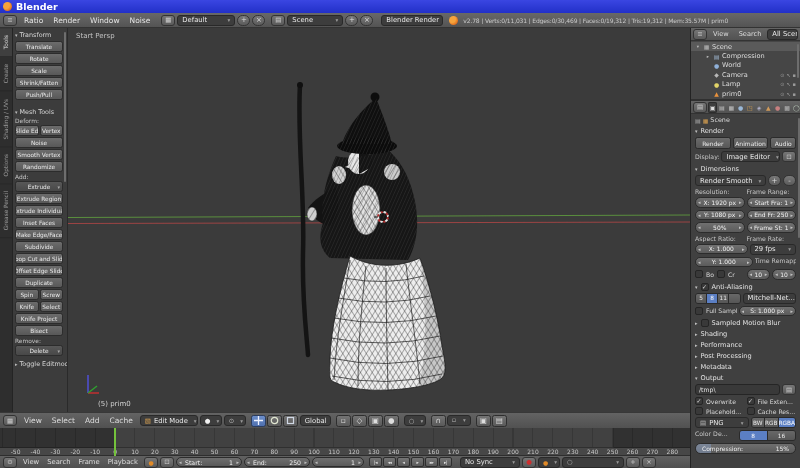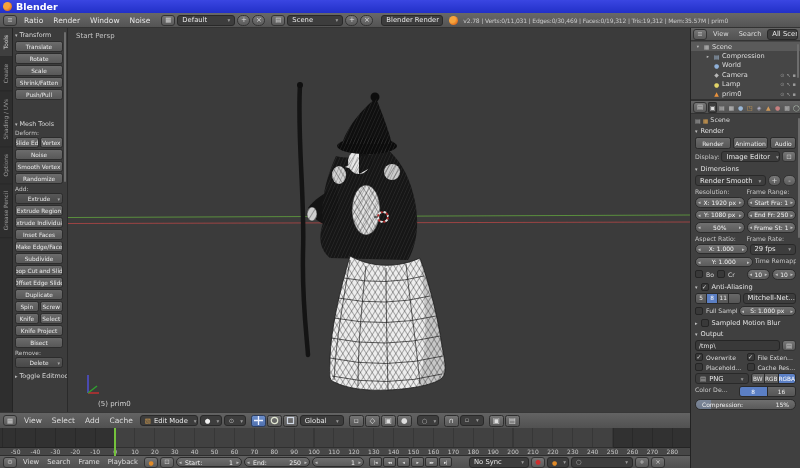--- a/index.html
+++ b/index.html
@@ -164,21 +164,21 @@
   <div class="phead">
       <span>Transform</span>
     </div>
   <div>
       <span class="tbtn">Translate</span>
       <span class="tbtn">Rotate</span>
       <span class="tbtn">Scale</span>
       <span class="tbtn">Shrink/Fatten</span>
       <span class="tbtn">Push/Pull</span>
     </div>
-  <div class="phead" style="margin-top:20px">
+  <div class="phead" style="margin-top:8px">
       <span>Mesh Tools</span>
     </div>
   <div class="tlabel">Deform:</div>
   <div class="trow">
     <span class="tbtn">Slide Ed</span>
     <span class="tbtn">Vertex</span>
   </div>
   <div>
       <span class="tbtn">Noise</span>
       <span class="tbtn">Smooth Vertex</span>
@@ -335,21 +335,21 @@
         <svg width="9" height="9">
           <circle cx="4.5" cy="4.5" r="3.2" fill="none" stroke="#dfe5d0" stroke-width="1.2"></circle>
         </svg>
       </span>
     <span class="mbtn">
         <svg width="9" height="9">
           <rect x="1.5" y="1.5" width="6" height="6" fill="none" stroke="#d0d8e5" stroke-width="1.2"></rect>
         </svg>
       </span>
   </span>
-  <span class="dd" style="width:44px">
+  <span class="dd" style="width:31px">
       <span>Global</span>
     </span>
   <span class="hgrp">
     <span class="mbtn">
         <span>▫</span>
       </span>
     <span class="mbtn">
         <span>◇</span>
       </span>
     <span class="mbtn">
@@ -450,21 +450,21 @@
         <span>1</span>
       </span>
     <span class="hgrp">
         <span class="pbtn">|◂</span>
         <span class="pbtn">◂◂</span>
         <span class="pbtn">◂</span>
         <span class="pbtn">▸</span>
         <span class="pbtn">▸▸</span>
         <span class="pbtn">▸|</span>
       </span>
-    <span class="dd" style="width:60px;margin-left:15px">
+    <span class="dd" style="width:60px;margin-left:6px">
         <span>No Sync</span>
       </span>
     <span class="iconbtn">
         <span class="recdot">●</span>
       </span>
     <span class="dd" style="width:22px">
         <span class="autodot">●</span>
       </span>
     <span class="dd" style="width:62px">
         <span class="ddicon">○</span>
@@ -665,20 +665,26 @@
         <span>Full Sample</span>
       </span>
       <span class="num">S: 1.000 px</span>
     </div>
     <div class="phead2 closed">
       <span class="cb">
           <span></span>
         </span>
       <span>Sampled Motion Blur</span>
     </div>
+    <div>
+        <div class="phead2 closed">Shading</div>
+        <div class="phead2 closed">Performance</div>
+        <div class="phead2 closed">Post Processing</div>
+        <div class="phead2 closed">Metadata</div>
+      </div>
     <div class="phead2">
         <span>Output</span>
       </div>
     <div class="prow">
       <span class="pathfield">/tmp\</span>
       <span class="iconbtn">
           <span>▤</span>
         </span>
     </div>
     <div class="col2">

